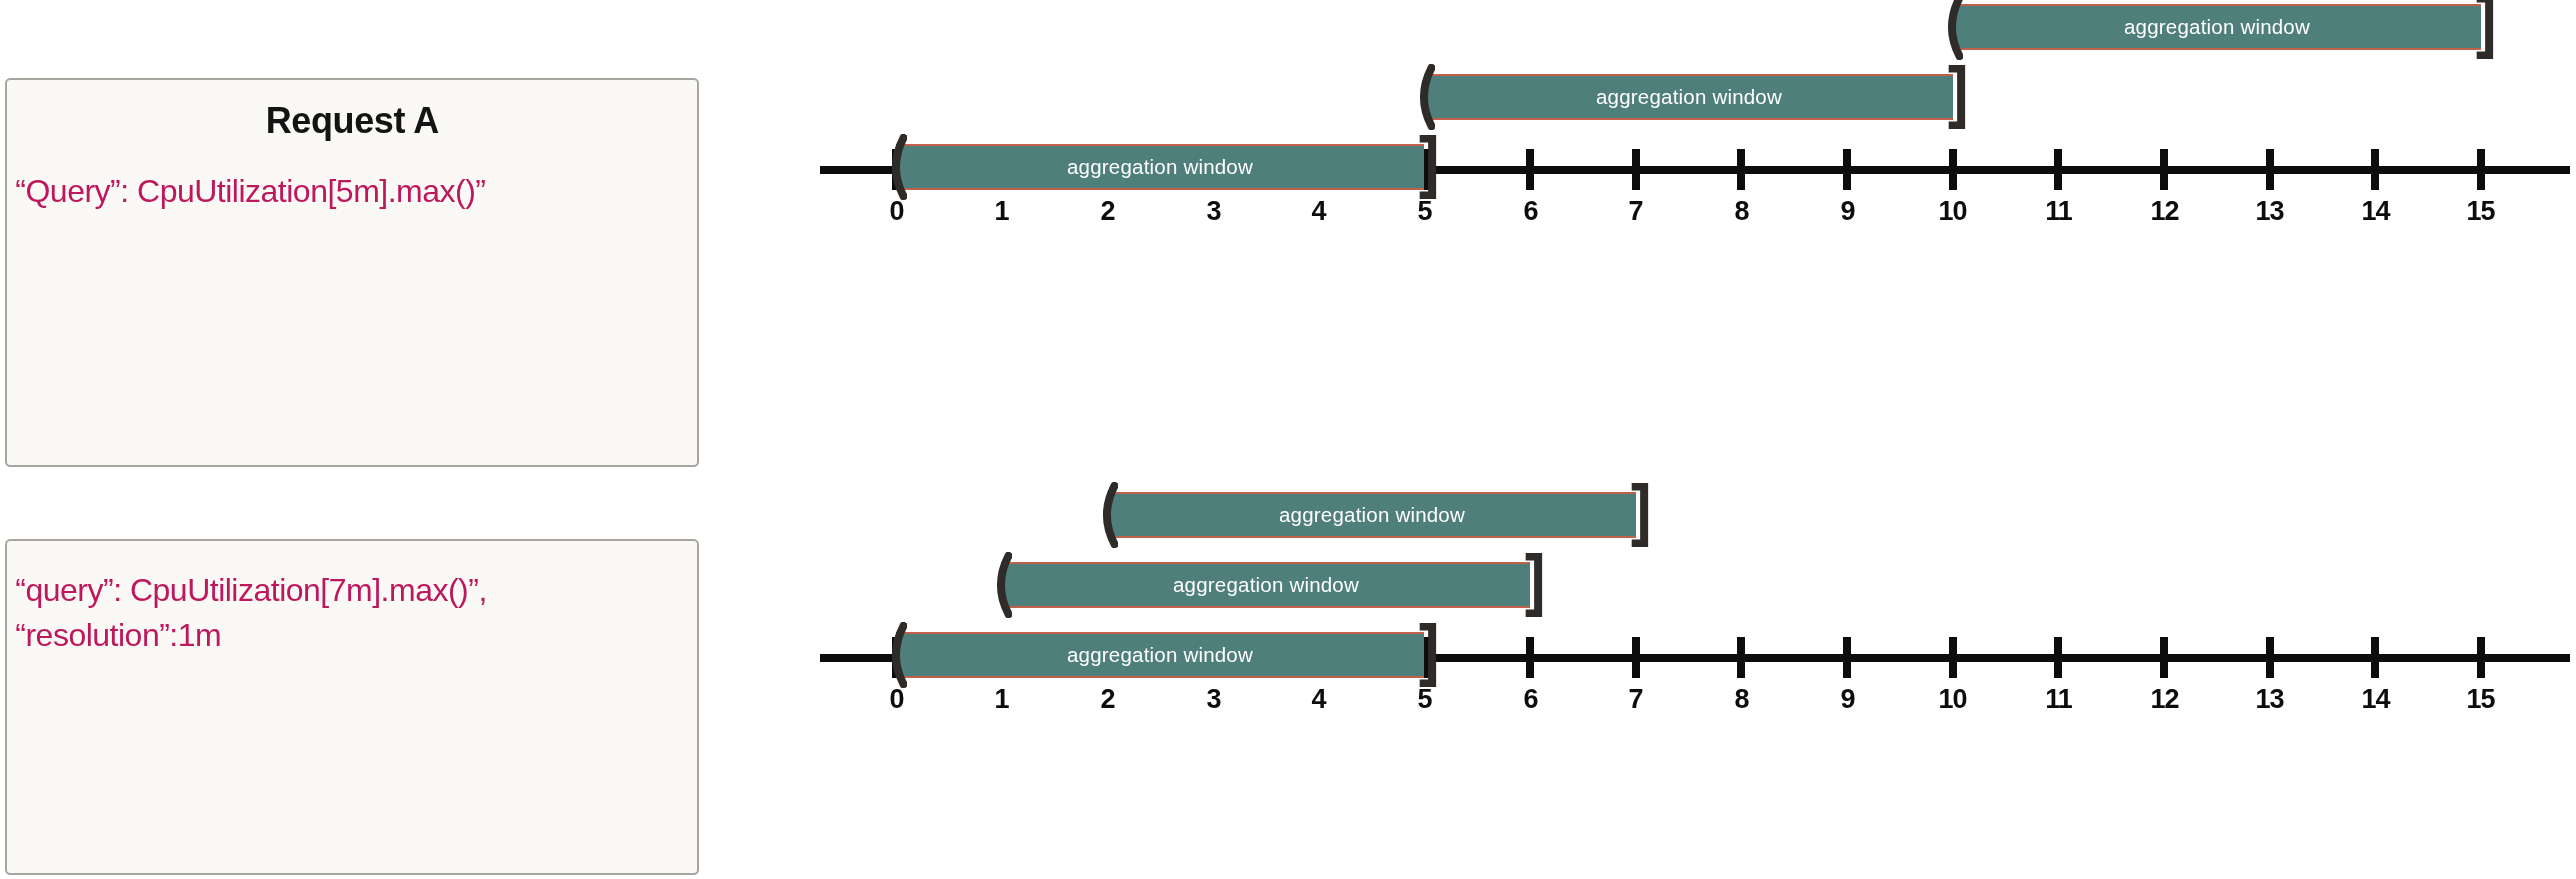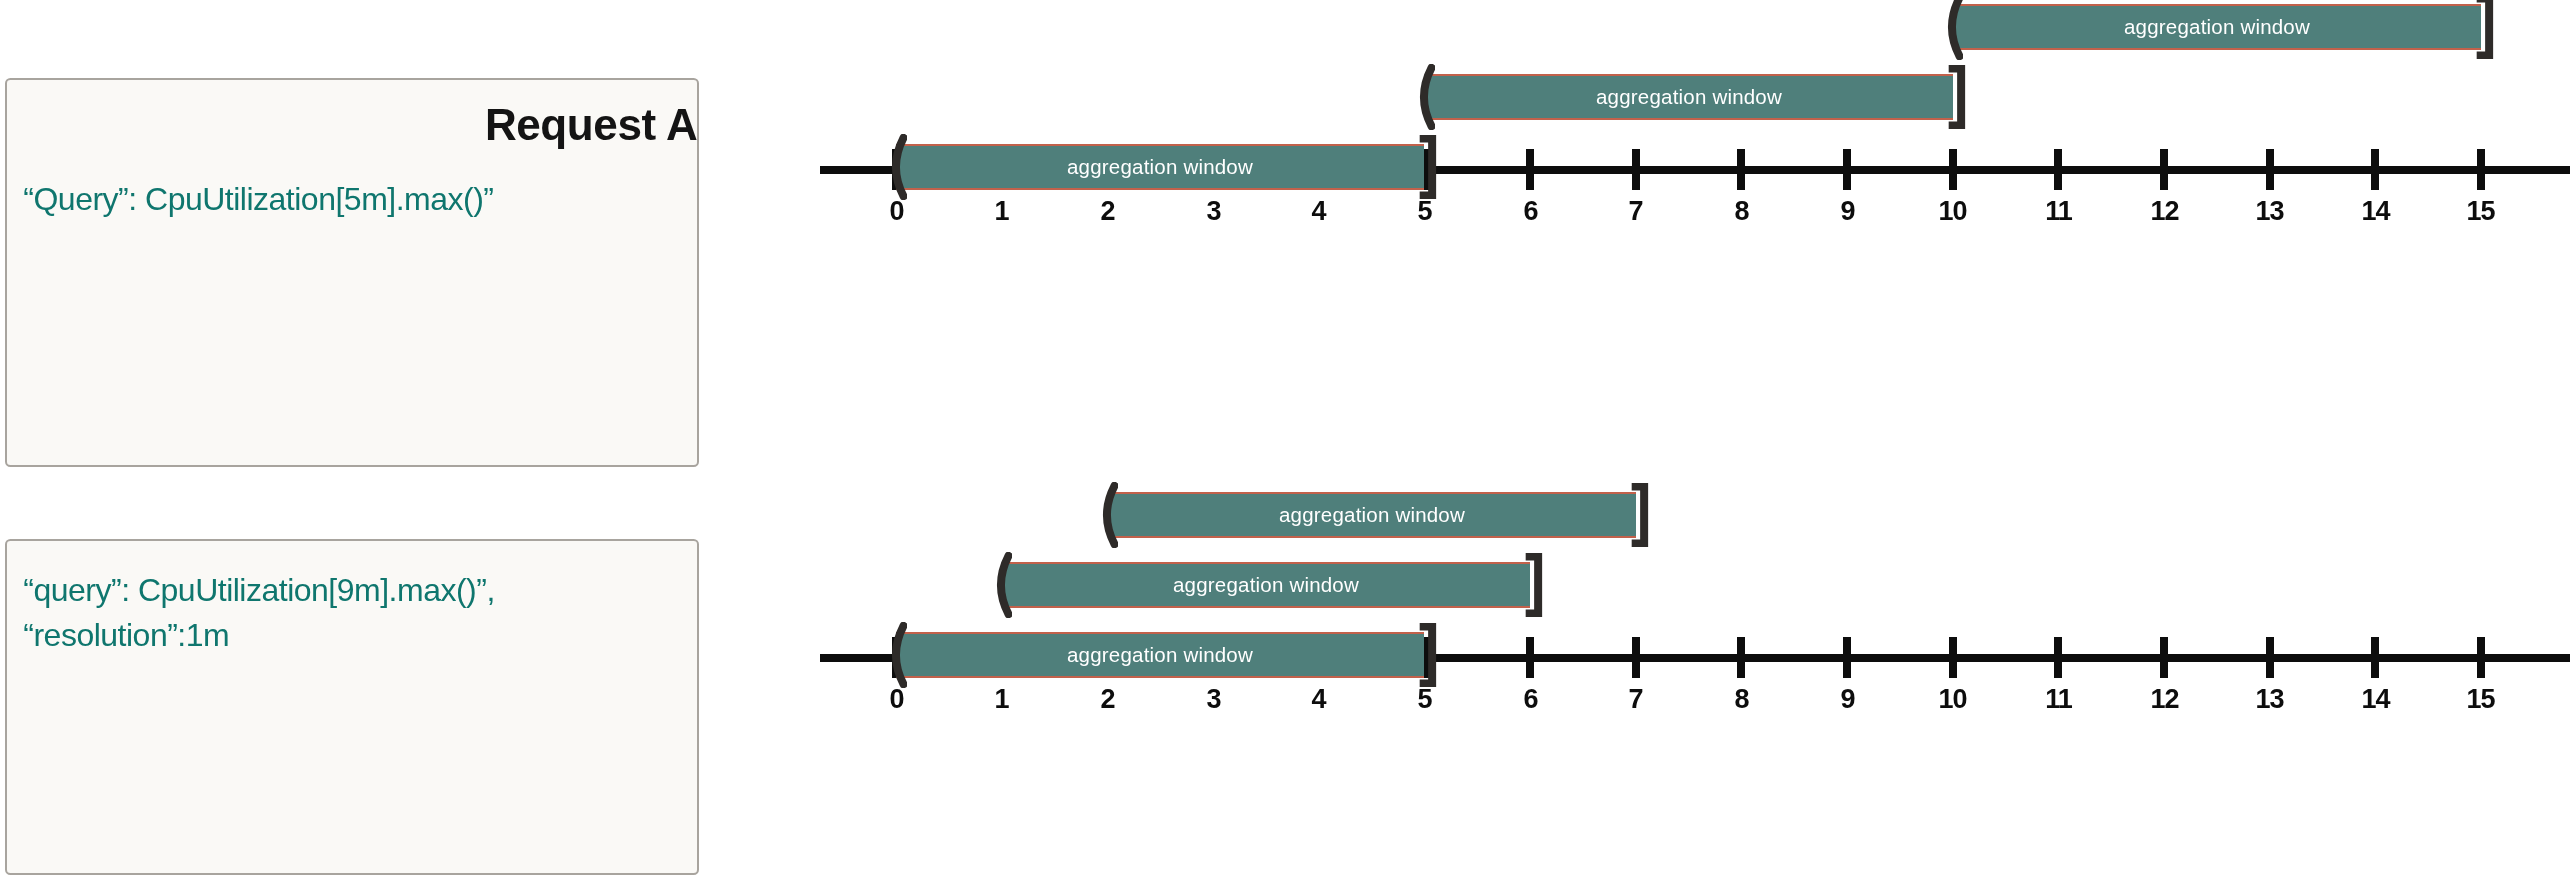--- a/index.html
+++ b/index.html
@@ -21,33 +21,33 @@
 
   
   .req-box {
     position: absolute;
     box-sizing: border-box;
     background: #faf9f6;
     border: 2.7px solid #a8a49e;
     border-radius: 5.3px;
   }
   .req-box-title {
-    text-align: right;
-    font-size: 44px;
+    text-align: center;
+    font-size: 36px;
     font-weight: bold;
     color: #141414;
     letter-spacing: -0.4px;
     margin: 19.6px 0 0 0;
     font-family: "Liberation Sans", sans-serif;
   }
   .req-box-body {
     font-size: 32px;
-    color: #0f766e;
+    color: #be185d;
     line-height: 1.42;
-    padding: 27px 16px 0 16px;
+    padding: 27px 16px 0 8px;
     font-family: "Liberation Sans", sans-serif;
     white-space: pre-line;
     letter-spacing: -0.5px;
   }
 
   
   .timeline {
     position: absolute;
   }
   .axis-line {
@@ -177,21 +177,21 @@
         </svg>
       </div>
       <div class="bracket" style="left: 616px; top: 135px;">
         <svg width="19.6" height="64" viewBox="0 0 22 72">
           <path d="M 3 4 L 17 4 L 17 68 L 3 68" fill="none" stroke="#2e2b29" stroke-width="9" stroke-linejoin="miter"></path>
         </svg>
       </div>
     </div>
 
   <div class="req-box" id="box-b" style="left:5.3px; top:539px; width:694px; height:336px;">
-    <div class="req-box-body">“query”: CpuUtilization[9m].max()”,
+    <div class="req-box-body">“query”: CpuUtilization[7m].max()”,
 “resolution”:1m</div>
   </div>
 
   <div class="timeline" id="timeline-b" style="left:801px; top:488px; width:1775px; height:392px;">
       <div class="axis-line" style="left: 18.7px; top: 166px; width: 1750px; background: rgb(13, 13, 13);"></div>
       <div class="tick" style="left: 91px; top: 149px; height: 41px; background: rgb(13, 13, 13);"></div>
       <div class="tick-label" style="left: 60px; top: 196px; width: 71px; color: rgb(13, 13, 13);">0</div>
       <div class="tick" style="left: 197px; top: 149px; height: 41px; background: rgb(13, 13, 13);"></div>
       <div class="tick-label" style="left: 165px; top: 196px; width: 71px; color: rgb(13, 13, 13);">1</div>
       <div class="tick" style="left: 303px; top: 149px; height: 41px; background: rgb(13, 13, 13);"></div>

